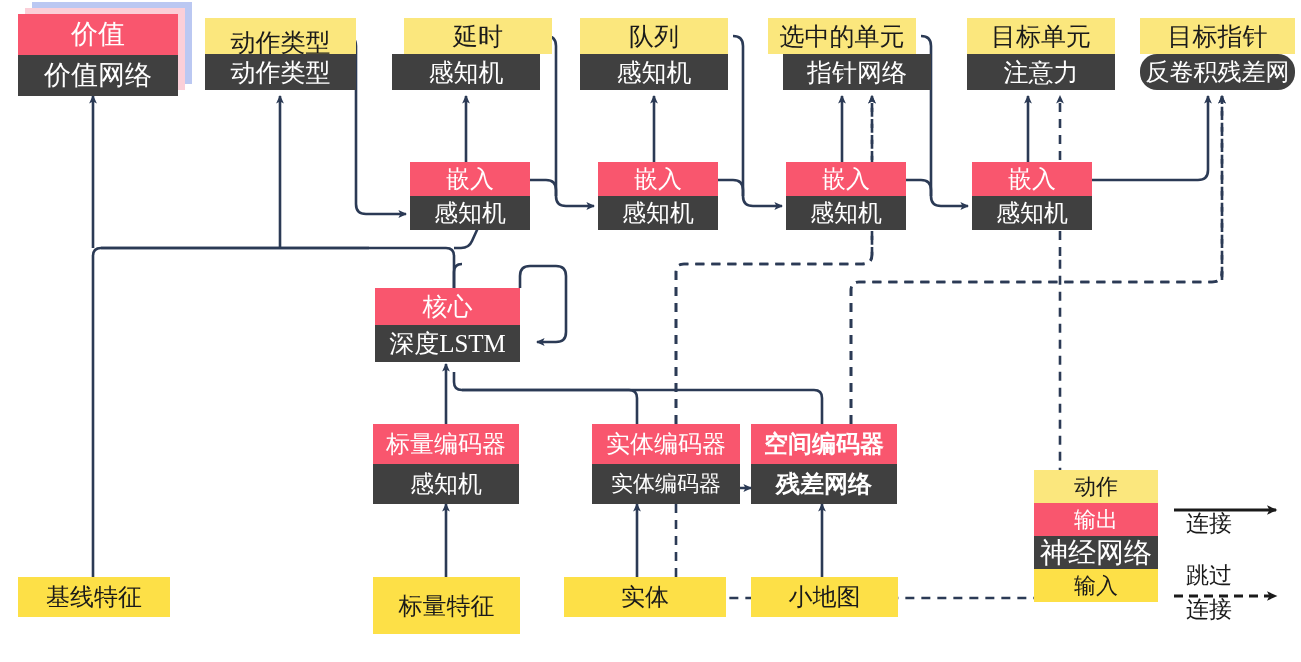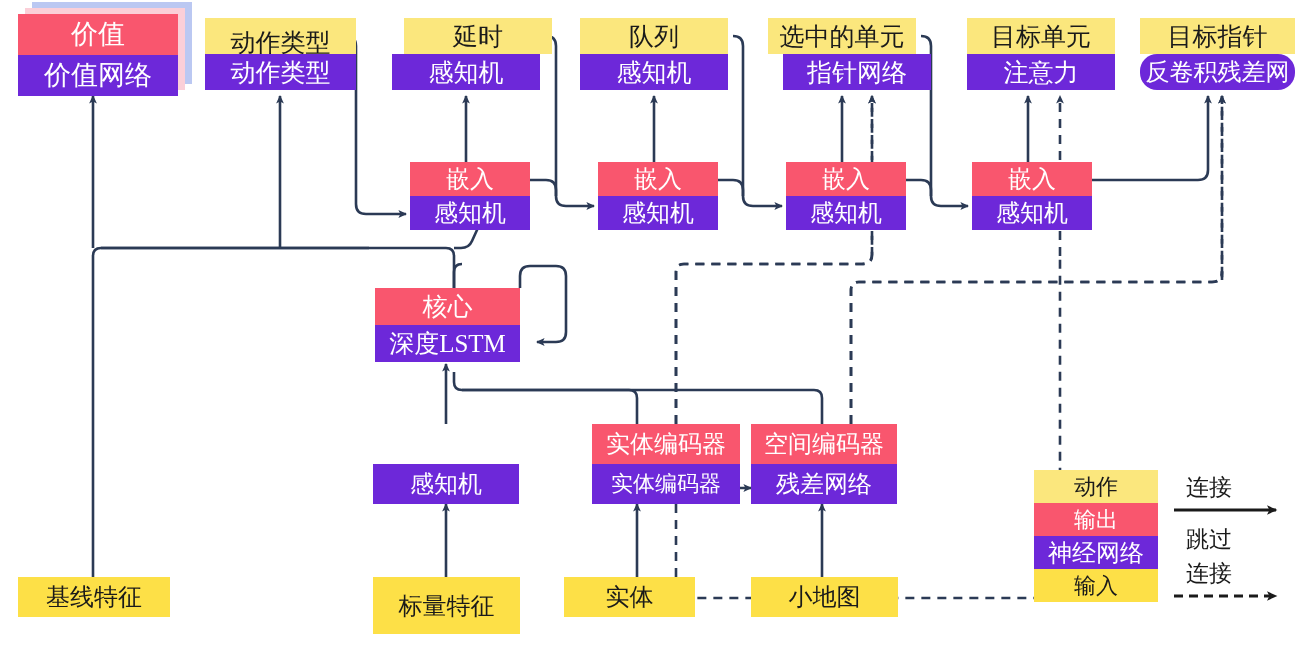--- a/index.html
+++ b/index.html
@@ -4,26 +4,26 @@
 <style>
   html,body{margin:0;padding:0;background:#ffffff;}
   body{width:1301px;height:662px;font-family:"Liberation Serif","DejaVu Serif",serif;}
   #stage{position:relative;width:1301px;height:662px;overflow:hidden;background:#fff;}
   #wires{position:absolute;left:0;top:0;width:1301px;height:662px;}
   .node{position:absolute;box-sizing:border-box;}
   .cell{display:flex;align-items:center;justify-content:center;box-sizing:border-box;
         line-height:1;white-space:nowrap;font-family:"Liberation Serif","DejaVu Serif",serif;}
   .c-action{background:#FBE77D;color:#1a1a1a;}
   .c-output{background:#F9566E;color:#ffffff;}
-  .c-net{background:#6d28d9;color:#ffffff;}
+  .c-net{background:#404040;color:#ffffff;}
   .c-input{background:#fde047;color:#1a1a1a;}
   .shadow1,.shadow2{position:absolute;box-sizing:border-box;}
   .legend-sw{position:absolute;}
   .legend-txt{position:absolute;white-space:nowrap;color:#1a1a1a;
-              font-family:"Liberation Serif","DejaVu Serif",serif;}
+              font-family:"Liberation Serif","DejaVu Serif",serif;margin-top:36px;}
 </style>
 </head>
 <body>
 
 <div id="stage">
 
   <svg id="wires" viewBox="0 0 1301 662" xmlns="http://www.w3.org/2000/svg">
     <defs>
       <marker id="ah" markerWidth="9" markerHeight="9" refX="7.6" refY="4.5" orient="auto" markerUnits="userSpaceOnUse">
         <path d="M0,0.6 L8.6,4.5 L0,8.4 L2.0,4.5 Z" fill="#2B3A55"></path>
@@ -162,43 +162,44 @@
     <div class="cell c-output" style="position:absolute;left:0;top:0;width:120px;height:34px;font-size:24px;">嵌入</div>
     <div class="cell c-net" style="position:absolute;left:0;top:34px;width:120px;height:34px;font-size:24px;">感知机</div>
   </div>
 
   <div class="node" style="left:375px;top:288px;width:145px;height:74px;">
     <div class="cell c-output" style="position:absolute;left:0;top:0;width:145px;height:37px;font-size:25px;">核心</div>
     <div class="cell c-net" style="position:absolute;left:0;top:37px;width:145px;height:37px;font-size:25px;">深度LSTM</div>
   </div>
 
   <div class="node" style="left:373px;top:424px;width:146px;height:80px;">
+    <div class="cell c-output" style="position:absolute;left:0;top:0;width:146px;height:40px;font-size:24px;">标量编码器</div>
     <div class="cell c-net" style="position:absolute;left:0;top:40px;width:146px;height:40px;font-size:24px;">感知机</div>
   </div>
 
   <div class="node" style="left:564px;top:424px;width:148px;height:80px;margin-left:28px;">
     <div class="cell c-output" style="position:absolute;left:0;top:0;width:148px;height:40px;font-size:24px;">实体编码器</div>
     <div class="cell c-net" style="position:absolute;left:0;top:40px;width:148px;height:40px;font-size:22px;">实体编码器</div>
   </div>
 
-  <div class="node" style="left:751px;top:424px;width:146px;height:96px;">
+  <div class="node" style="left:751px;top:424px;width:146px;height:96px;font-weight:bold;">
     <div class="cell c-output" style="position:absolute;left:0;top:0;width:146px;height:40px;font-size:24px;">空间编码器</div>
     <div class="cell c-net" style="position:absolute;left:0;top:40px;width:146px;height:40px;font-size:24px;">残差网络</div>
   </div>
 
   <div class="cell c-input node" style="left:18px;top:577px;width:152px;height:40px;font-size:24px;">基线特征</div>
   <div class="cell c-input node" style="left:373px;top:577px;width:147px;height:57px;font-size:24px;">标量特征</div>
-  <div class="cell c-input node" style="left:564px;top:577px;width:131px;height:40px;font-size:24px;">实体</div>
+  <div class="cell c-input node" style="left:564px;top:577px;width:162px;height:40px;font-size:24px;">实体</div>
   <div class="cell c-input node" style="left:751px;top:577px;width:147px;height:40px;font-size:24px;">小地图</div>
 
   <div class="node" style="left:1034px;top:470px;width:262px;height:145px;">
 
     <div class="cell c-action legend-sw" style="left:0;top:0;width:124px;height:33px;font-size:22px;">动作</div>
     <div class="cell c-output legend-sw" style="left:0;top:33px;width:124px;height:33px;font-size:22px;">输出</div>
-    <div class="cell c-net legend-sw" style="left:0;top:66px;width:124px;height:33px;font-size:24px;">神经网络</div>
+    <div class="cell c-net legend-sw" style="left:0;top:66px;width:124px;height:33px;font-size:28px;">神经网络</div>
     <div class="cell c-input legend-sw" style="left:0;top:99px;width:124px;height:33px;font-size:22px;">输入</div>
 
     <div class="legend-txt" style="left:152px;top:2px;font-size:23px;">连接</div>
     <div class="legend-txt" style="left:152px;top:54px;font-size:23px;">跳过</div>
     <div class="legend-txt" style="left:152px;top:88px;font-size:23px;">连接</div>
 
     <svg style="position:absolute;left:138px;top:0;width:124px;height:145px;" viewBox="0 0 124 145" xmlns="http://www.w3.org/2000/svg">
       <defs>
         <marker id="lah" markerWidth="11" markerHeight="11" refX="9" refY="5.5" orient="auto" markerUnits="userSpaceOnUse">
           <path d="M0,0.8 L10.4,5.5 L0,10.2 L2.4,5.5 Z" fill="#1a1a1a"></path>

